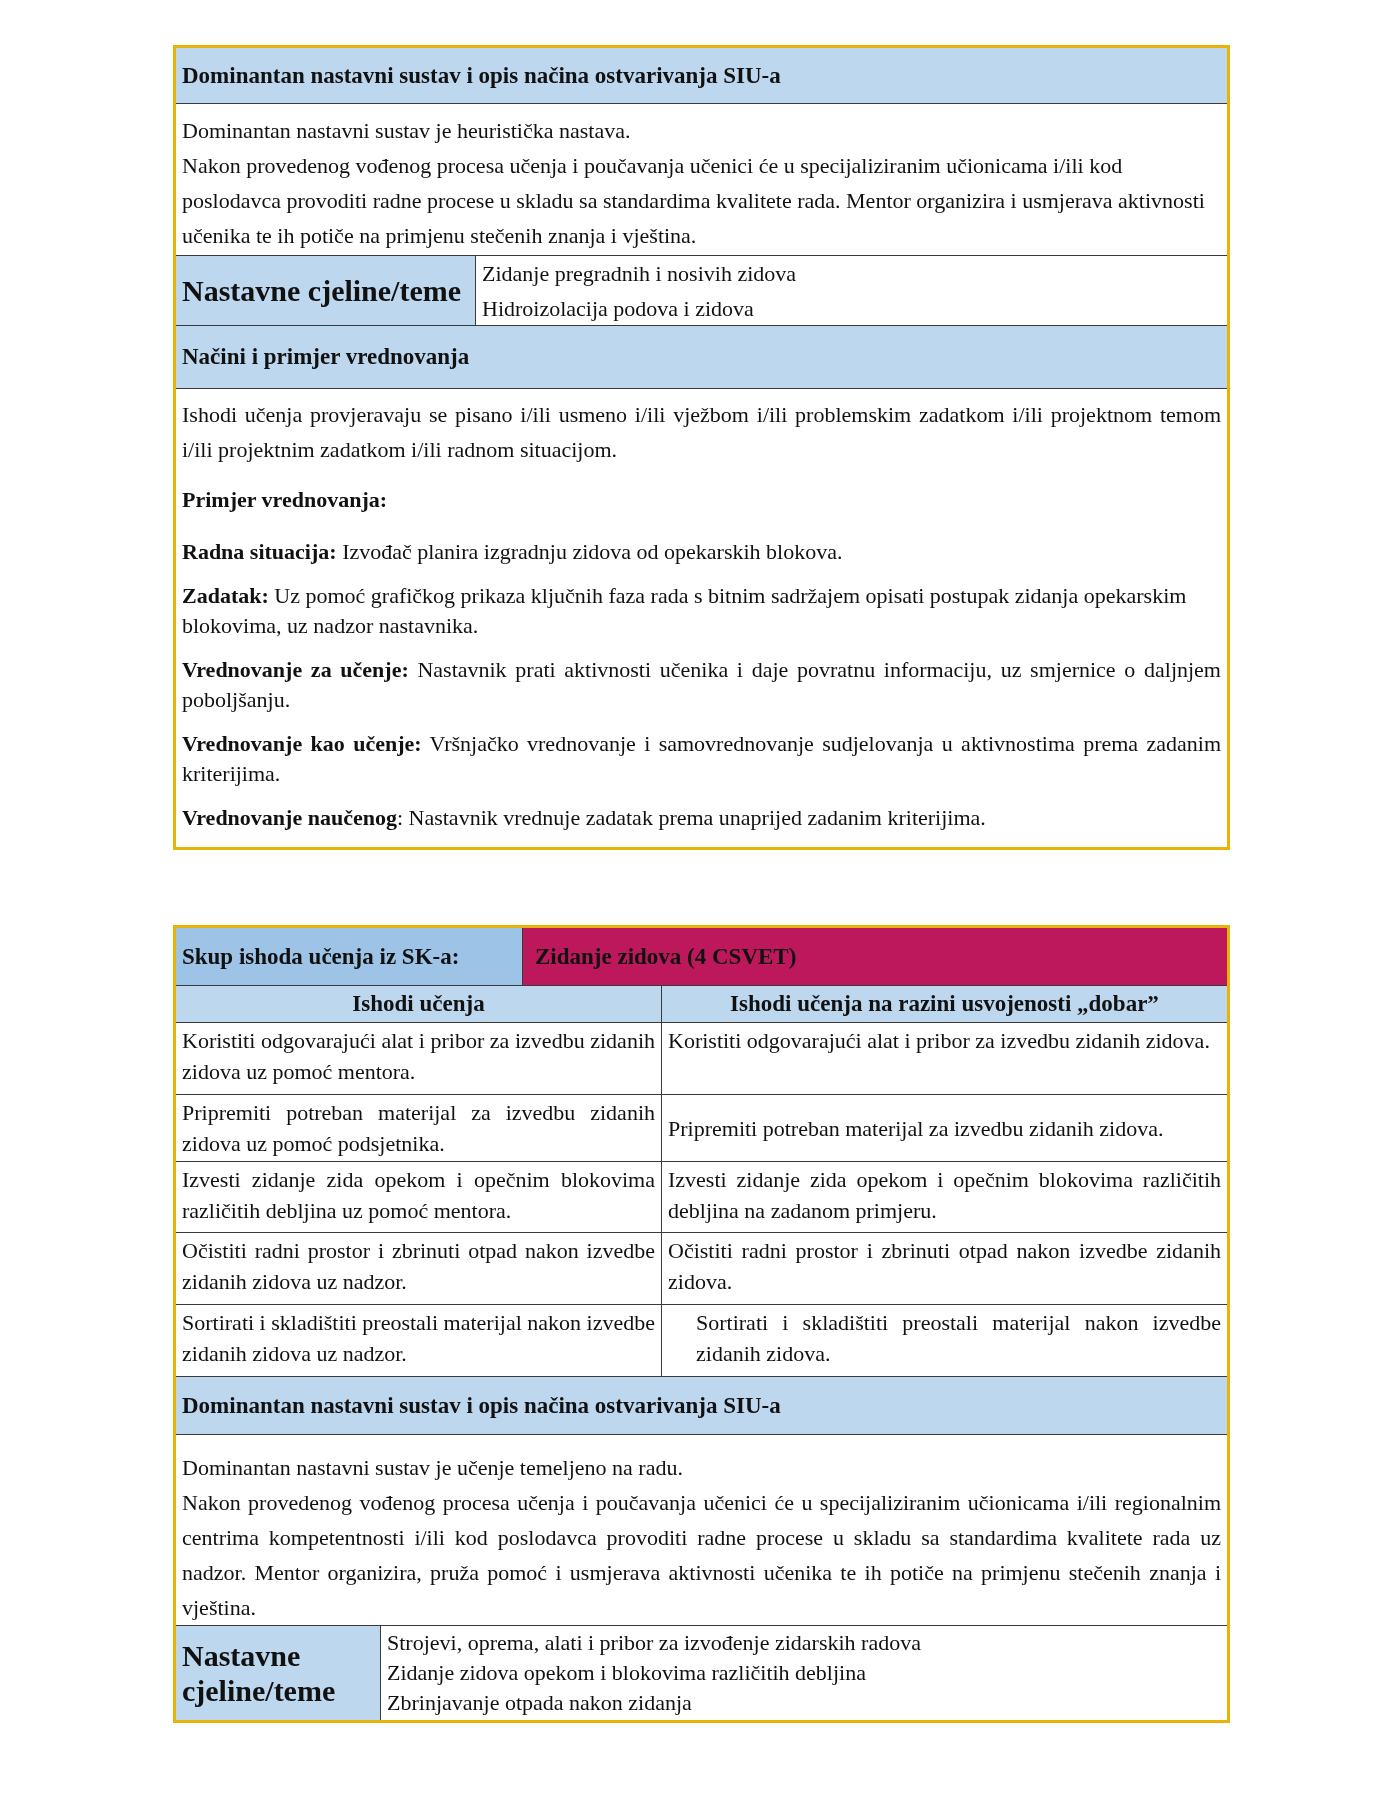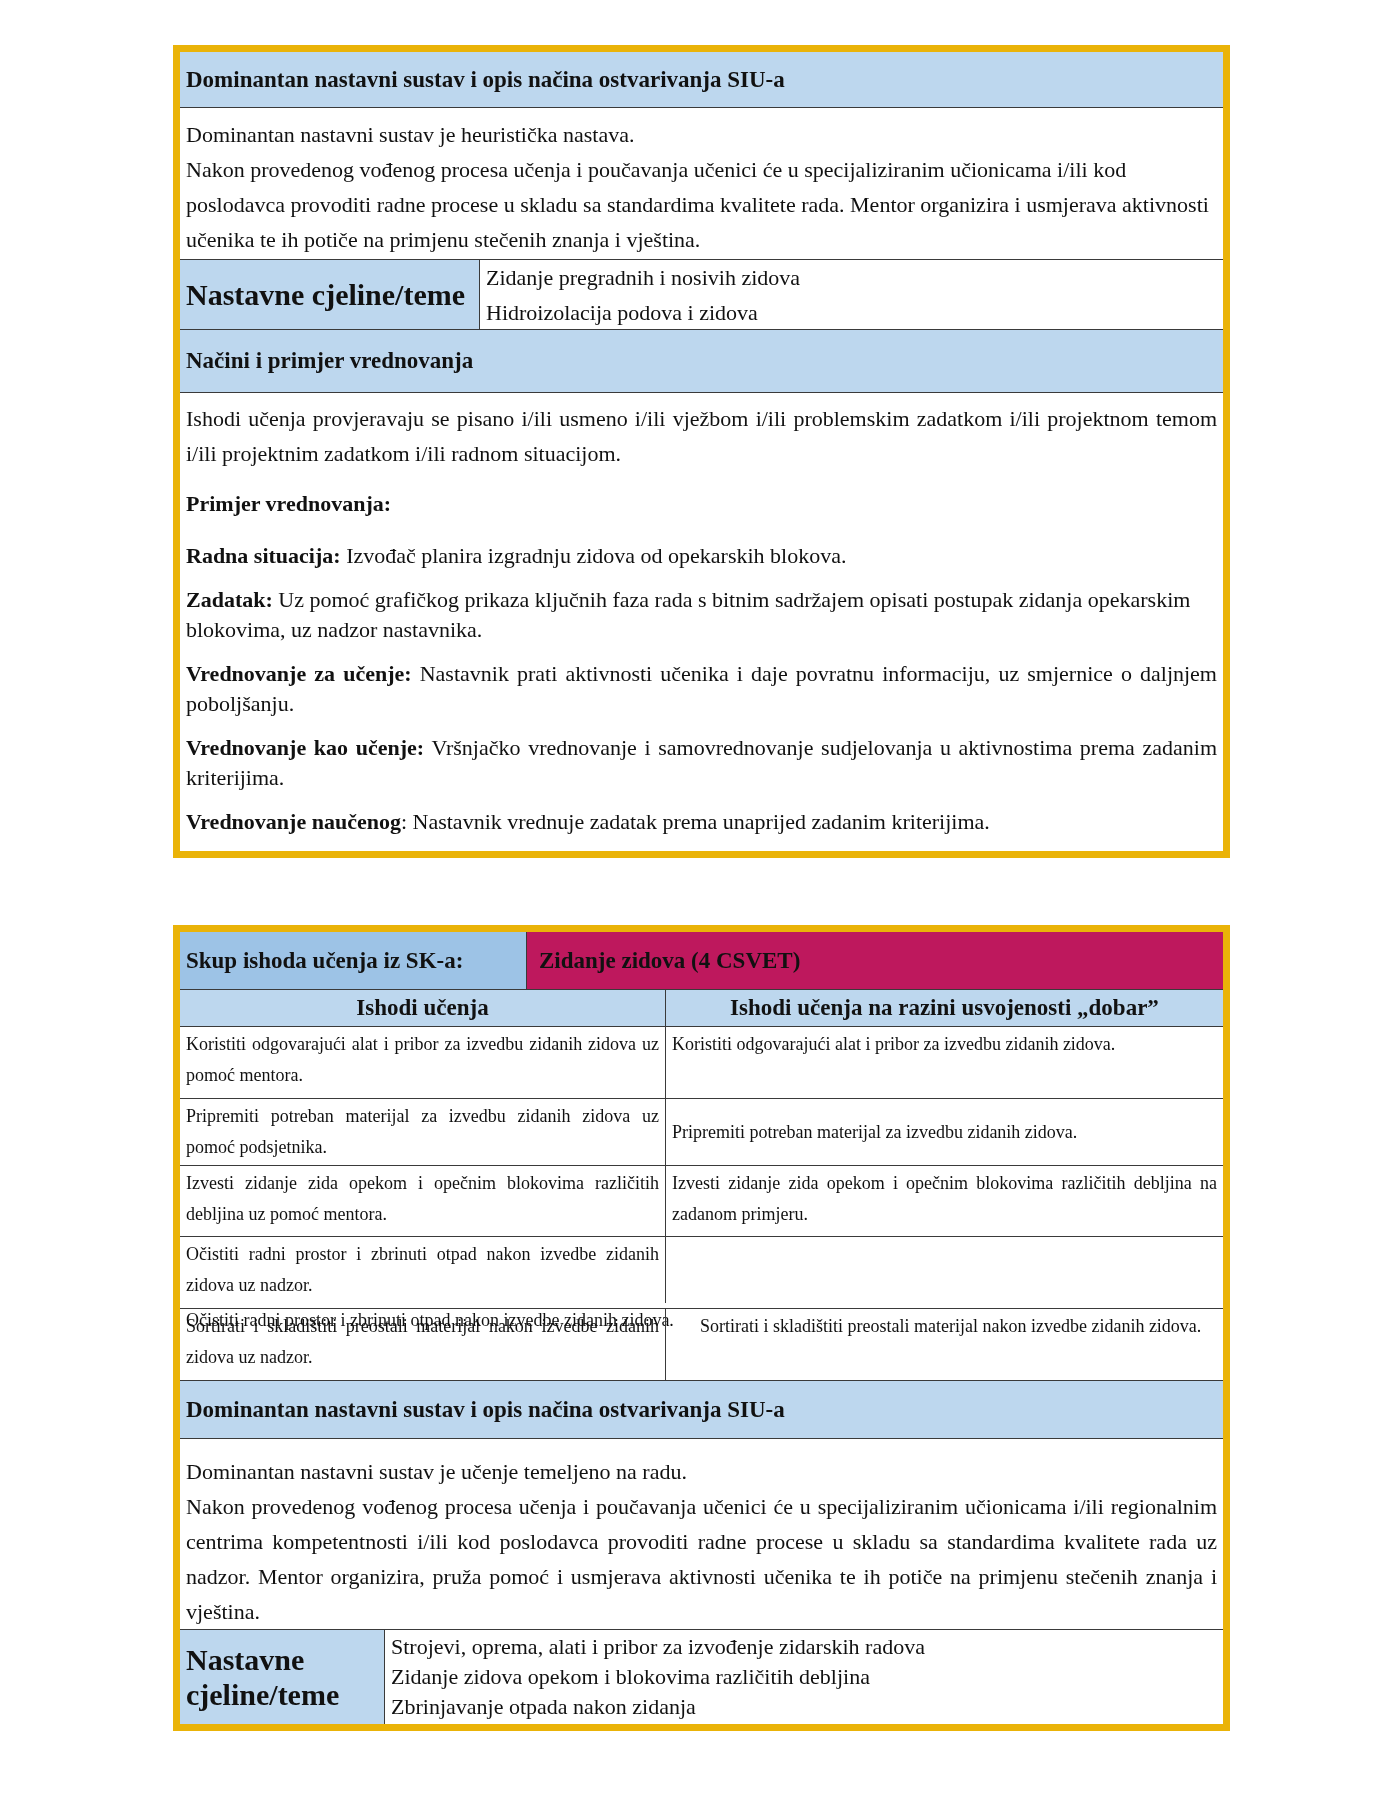--- a/index.html
+++ b/index.html
@@ -4,21 +4,21 @@
 <style>
   html, body { margin: 0; padding: 0; background: #ffffff; }
   body {
     width: 1386px; height: 1797px; position: relative; overflow: hidden;
     font-family: "Liberation Serif", "DejaVu Serif", serif;
     color: #111111;
   }
   .tbl {
     position: absolute;
     left: 173px; width: 1057px;
-    border: 7px solid #eab308;
+    border: 3px solid #eab308;
     box-sizing: border-box;
     border-collapse: collapse;
   }
   #tbl1 { top: 45px; }
   #tbl2 { top: 925px; }
   .row { display: flex; border-bottom: 1px solid #3a3a3a; box-sizing: border-box; }
   .row:last-child { border-bottom: none; }
   .hdr {
     background: #bdd7ee;
     font-weight: bold;
@@ -43,21 +43,21 @@
   .eval-cell p { margin: 0 0 14px 0; }
   .eval-cell p:last-child { margin-bottom: 0; }
   .eval-cell .spaced { line-height: 35px; margin-bottom: 18px; }
   .b { font-weight: bold; margin-top: 8px; }
   .col-hdr {
     background: #bdd7ee; font-weight: bold; font-size: 23px; text-align: center;
     display: flex; align-items: center; justify-content: center; box-sizing: border-box;
     height: 36px;
   }
   .out-cell {
-    font-size: 18px; line-height: 31px; padding: 2px 6px; box-sizing: border-box;
+    font-size: 22px; line-height: 31px; padding: 2px 6px; box-sizing: border-box;
     text-align: justify; text-align-last: left;
   }
   .left-col { width: 486px; border-right: 1px solid #3a3a3a; }
   .right-col { flex: 1; }
   .vcenter { display: flex; align-items: center; }
 </style>
 </head>
 <body>
 
 <div class="tbl" id="tbl1">
@@ -107,21 +107,21 @@
     <div class="out-cell right-col">Koristiti odgovarajući alat i pribor za izvedbu zidanih zidova.</div>
   </div>
   <div class="row" style="height:67px;">
     <div class="out-cell left-col">Pripremiti potreban materijal za izvedbu zidanih zidova uz pomoć podsjetnika.</div>
     <div class="out-cell right-col vcenter">Pripremiti potreban materijal za izvedbu zidanih zidova.</div>
   </div>
   <div class="row" style="height:71px;">
     <div class="out-cell left-col">Izvesti zidanje zida opekom i opečnim blokovima različitih debljina uz pomoć mentora.</div>
     <div class="out-cell right-col">Izvesti zidanje zida opekom i opečnim blokovima različitih debljina na zadanom primjeru.</div>
   </div>
-  <div class="row" style="height:72px;flex-direction:column;">
+  <div class="row" style="height:72px;">
     <div class="out-cell left-col">Očistiti radni prostor i zbrinuti otpad nakon izvedbe zidanih zidova uz nadzor.</div>
     <div class="out-cell right-col">Očistiti radni prostor i zbrinuti otpad nakon izvedbe zidanih zidova.</div>
   </div>
   <div class="row" style="height:72px;gap:28px;">
     <div class="out-cell left-col">Sortirati i skladištiti preostali materijal nakon izvedbe zidanih zidova uz nadzor.</div>
     <div class="out-cell right-col">Sortirati i skladištiti preostali materijal nakon izvedbe zidanih zidova.</div>
   </div>
   <div class="row" style="height:58px;">
     <div class="hdr" style="width:100%;">Dominantan nastavni sustav i opis načina ostvarivanja SIU-a</div>
   </div>

